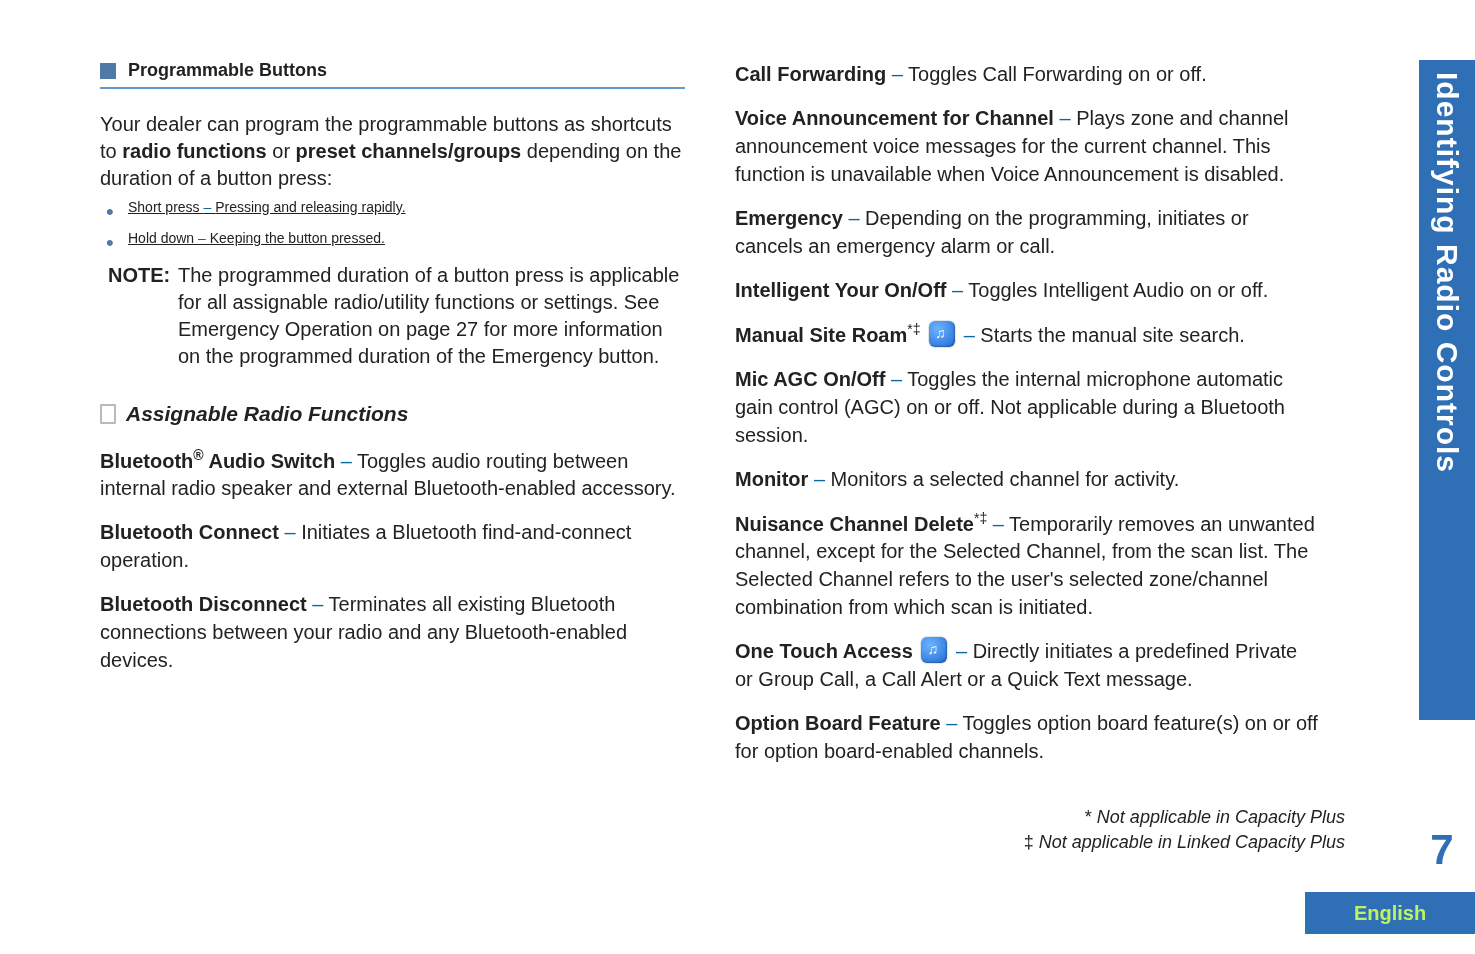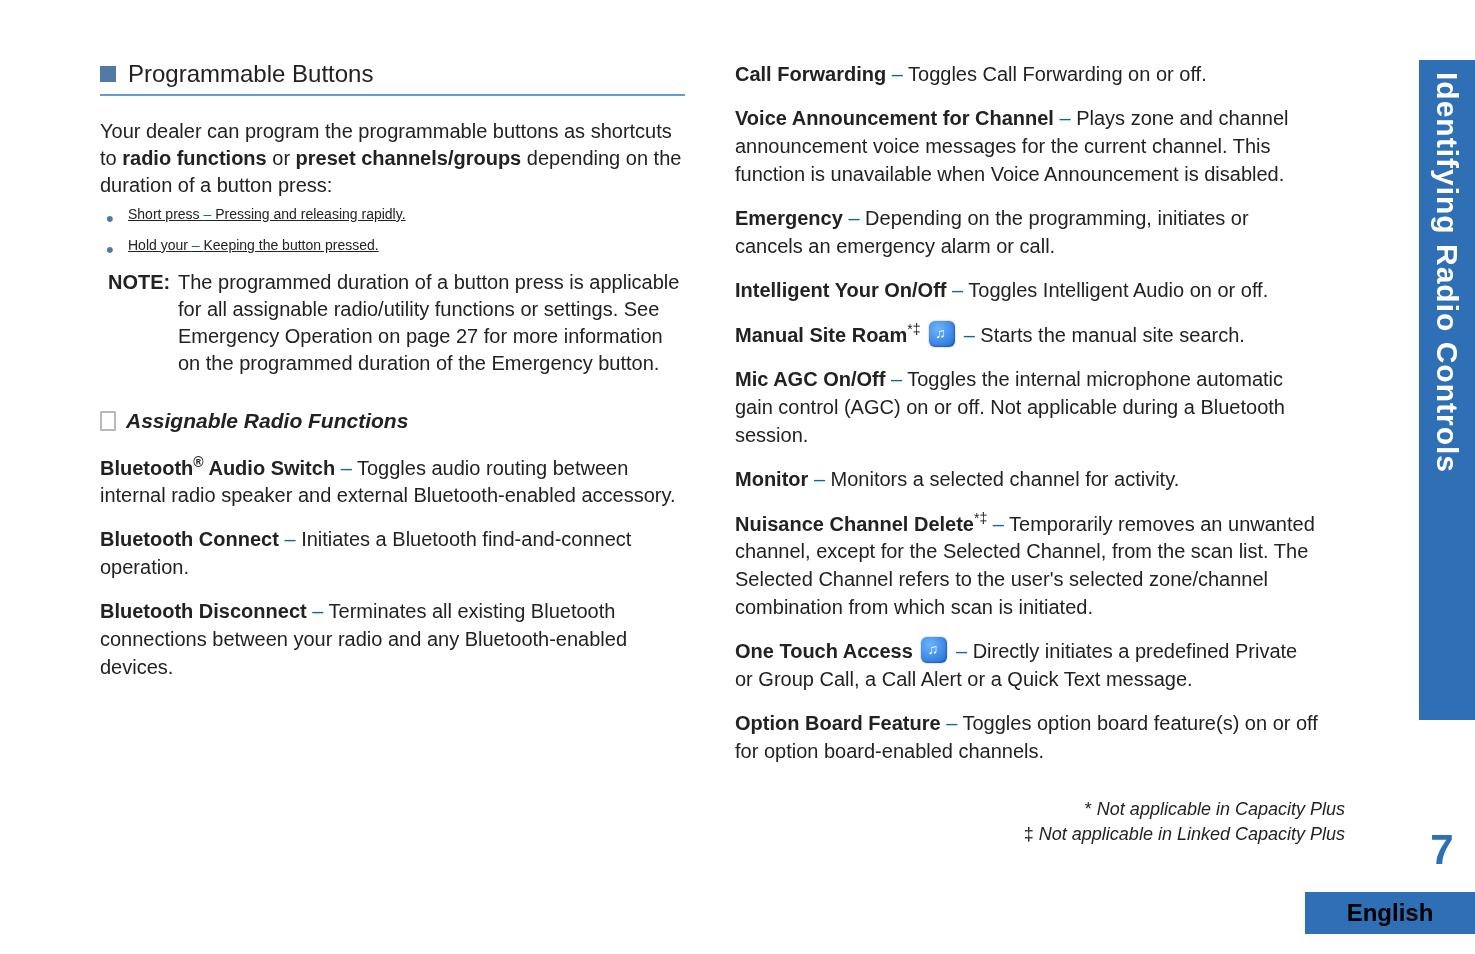--- a/index.html
+++ b/index.html
@@ -35,22 +35,22 @@
     padding-bottom: 6px;
     margin-bottom: 22px;
     margin-top: 10px;
   }
   .sq {
     width: 16px;
     height: 16px;
     background: #4f7aa8;
   }
   .section-title {
-    font-size: 24px;
-    font-weight: 400;
+    font-size: 18px;
+    font-weight: 700;
   }
   .para {
     font-size: 20px;
     line-height: 1.35;
     margin-bottom: 6px;
   }
   .para .b { font-weight: 700; }
   .bullets {
     margin: 0 0 14px 0;
     padding: 0;
@@ -127,21 +127,21 @@
     content: "♫";
     color: #fff;
     font-size: 14px;
     position: absolute;
     left: 6px;
     top: 3px;
   }
   .footnotes {
     position: absolute;
     right: 130px;
-    bottom: 108px;
+    bottom: 100px;
     text-align: right;
     font-style: italic;
     font-size: 18px;
     line-height: 1.35;
   }
   .side-tab {
     position: absolute;
     right: 0;
     top: 60px;
     width: 56px;
@@ -169,23 +169,23 @@
     width: 46px;
     text-align: center;
   }
   .lang-tab {
     position: absolute;
     right: 0;
     bottom: 20px;
     width: 170px;
     height: 42px;
     background: #2f6fb6;
-    color: #000000;
-    font-weight: 700;
-    font-size: 24px;
+    color: #bef264;
+    font-weight: 700;
+    font-size: 20px;
     display: flex;
     align-items: center;
     justify-content: center;
   }
 </style>
 </head>
 <body>
 
 <div class="page">
 
@@ -200,21 +200,21 @@
 
       <div class="para">
         <span>Your dealer can program the programmable buttons as shortcuts to </span><span class="b">radio functions</span><span> or </span><span class="b">preset channels/groups</span><span> depending on the duration of a button press:</span>
       </div>
 
       <ul class="bullets">
         <li>
           <span>Short press </span><span class="dash">– </span><span>Pressing and releasing rapidly.</span>
         </li>
         <li>
-          <span>Hold your </span><span class="dash">– </span><span>Keeping the button pressed.</span>
+          <span>Hold down </span><span class="dash">– </span><span>Keeping the button pressed.</span>
         </li>
       </ul>
 
       <div class="note-block">
         <span class="note-label">NOTE:</span>
         <span class="note-body">
           <span>The programmed duration of a button press is applicable for all assignable radio/utility functions or settings. See </span><span class="bi">Emergency Operation</span><span> on page 27 for more information on the programmed duration of the </span><span class="b">Emergency</span><span> button.</span>
         </span>
       </div>
 

